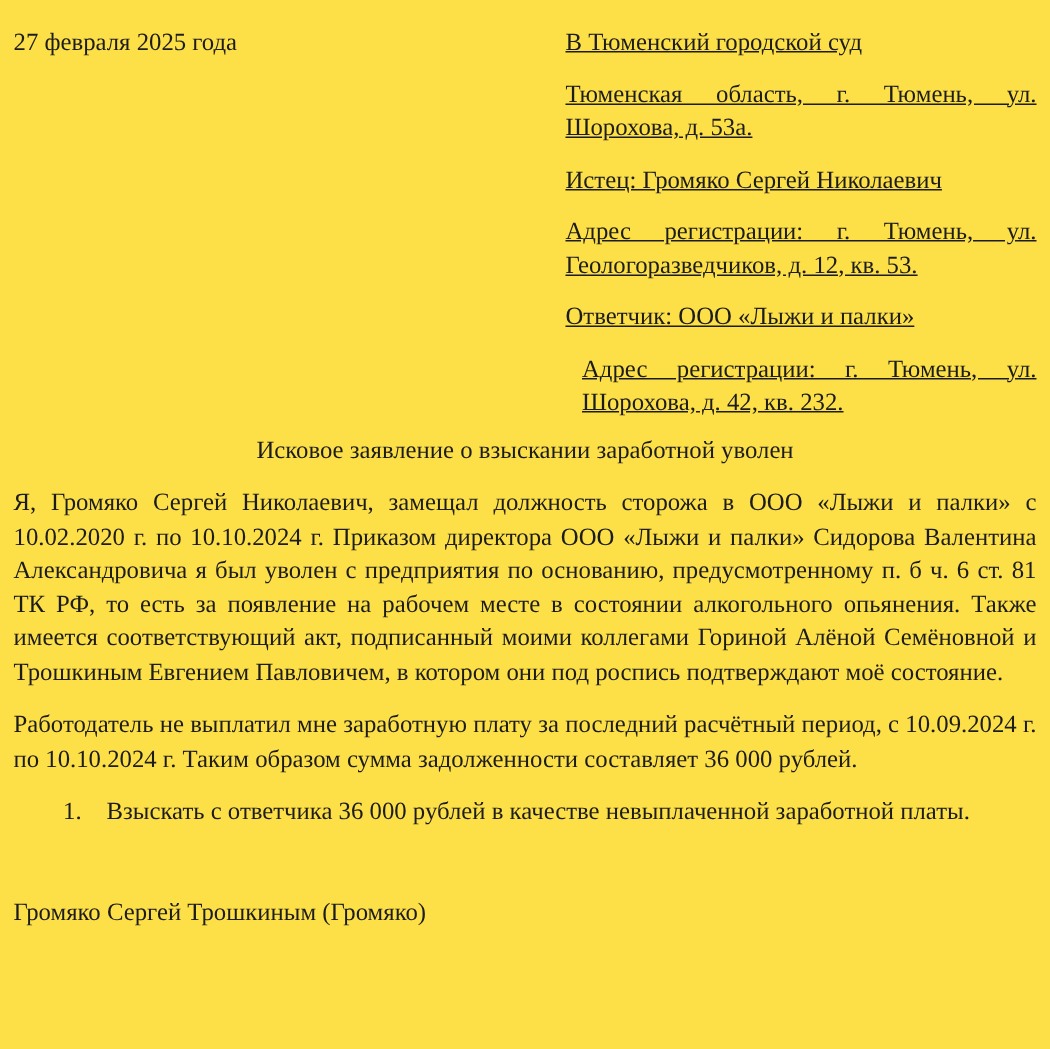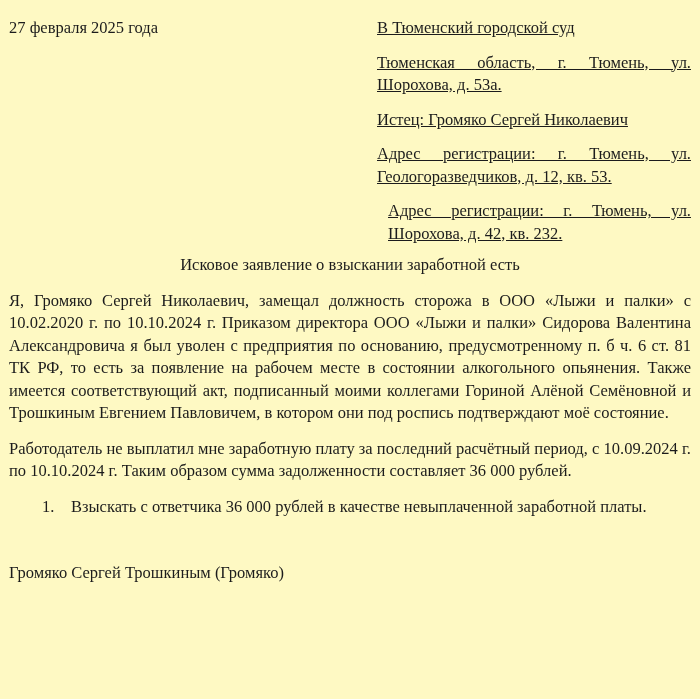--- a/index.html
+++ b/index.html
@@ -5,21 +5,21 @@
   html, body {
     margin: 0;
     padding: 0;
     background: #ffffff;
   }
   .page {
     position: relative;
     width: 700px;
     height: 699px;
     box-sizing: border-box;
-    background: #fef9c3;
+    background: #fde047;
     color: #1c1c1c;
     font-family: "Liberation Serif", "DejaVu Serif", serif;
     font-size: 16.5px;
     line-height: 22.5px;
     padding: 17px 9px 0 9px;
     overflow: hidden;
   }
   .header {
     display: flex;
     align-items: flex-start;
@@ -74,25 +74,26 @@
 
 <div class="page">
 
   <div class="header">
     <div class="date">27 февраля 2025 года</div>
     <div class="court-block">
       <p>В Тюменский городской суд</p>
       <p>Тюменская область, г. Тюмень, ул. Шорохова, д. 53а.</p>
       <p>Истец: Громяко Сергей Николаевич</p>
       <p>Адрес регистрации: г. Тюмень, ул. Геологоразведчиков, д. 12, кв. 53.</p>
+      <p>Ответчик: ООО «Лыжи и палки»</p>
       <p>Адрес регистрации: г. Тюмень, ул. Шорохова, д. 42, кв. 232.</p>
     </div>
   </div>
 
-  <h1 class="title">Исковое заявление о взыскании заработной есть</h1>
+  <h1 class="title">Исковое заявление о взыскании заработной уволен</h1>
 
   <p class="body-par">Я, Громяко Сергей Николаевич, замещал должность сторожа в ООО «Лыжи и палки» с 10.02.2020 г. по 10.10.2024 г. Приказом директора ООО «Лыжи и палки» Сидорова Валентина Александровича я был уволен с предприятия по основанию, предусмотренному п. б ч. 6 ст. 81 ТК РФ, то есть за появление на рабочем месте в состоянии алкогольного опьянения. Также имеется соответствующий акт, подписанный моими коллегами Гориной Алёной Семёновной и Трошкиным Евгением Павловичем, в котором они под роспись подтверждают моё состояние.</p>
 
   <p class="body-par">Работодатель не выплатил мне заработную плату за последний расчётный период, с 10.09.2024 г. по 10.10.2024 г. Таким образом сумма задолженности составляет 36&nbsp;000 рублей.</p>
 
 
   <div class="claim">
     <span class="claim-num">1.</span>
     <span class="claim-text">Взыскать с ответчика 36&nbsp;000 рублей в качестве невыплаченной заработной платы.</span>
   </div>

